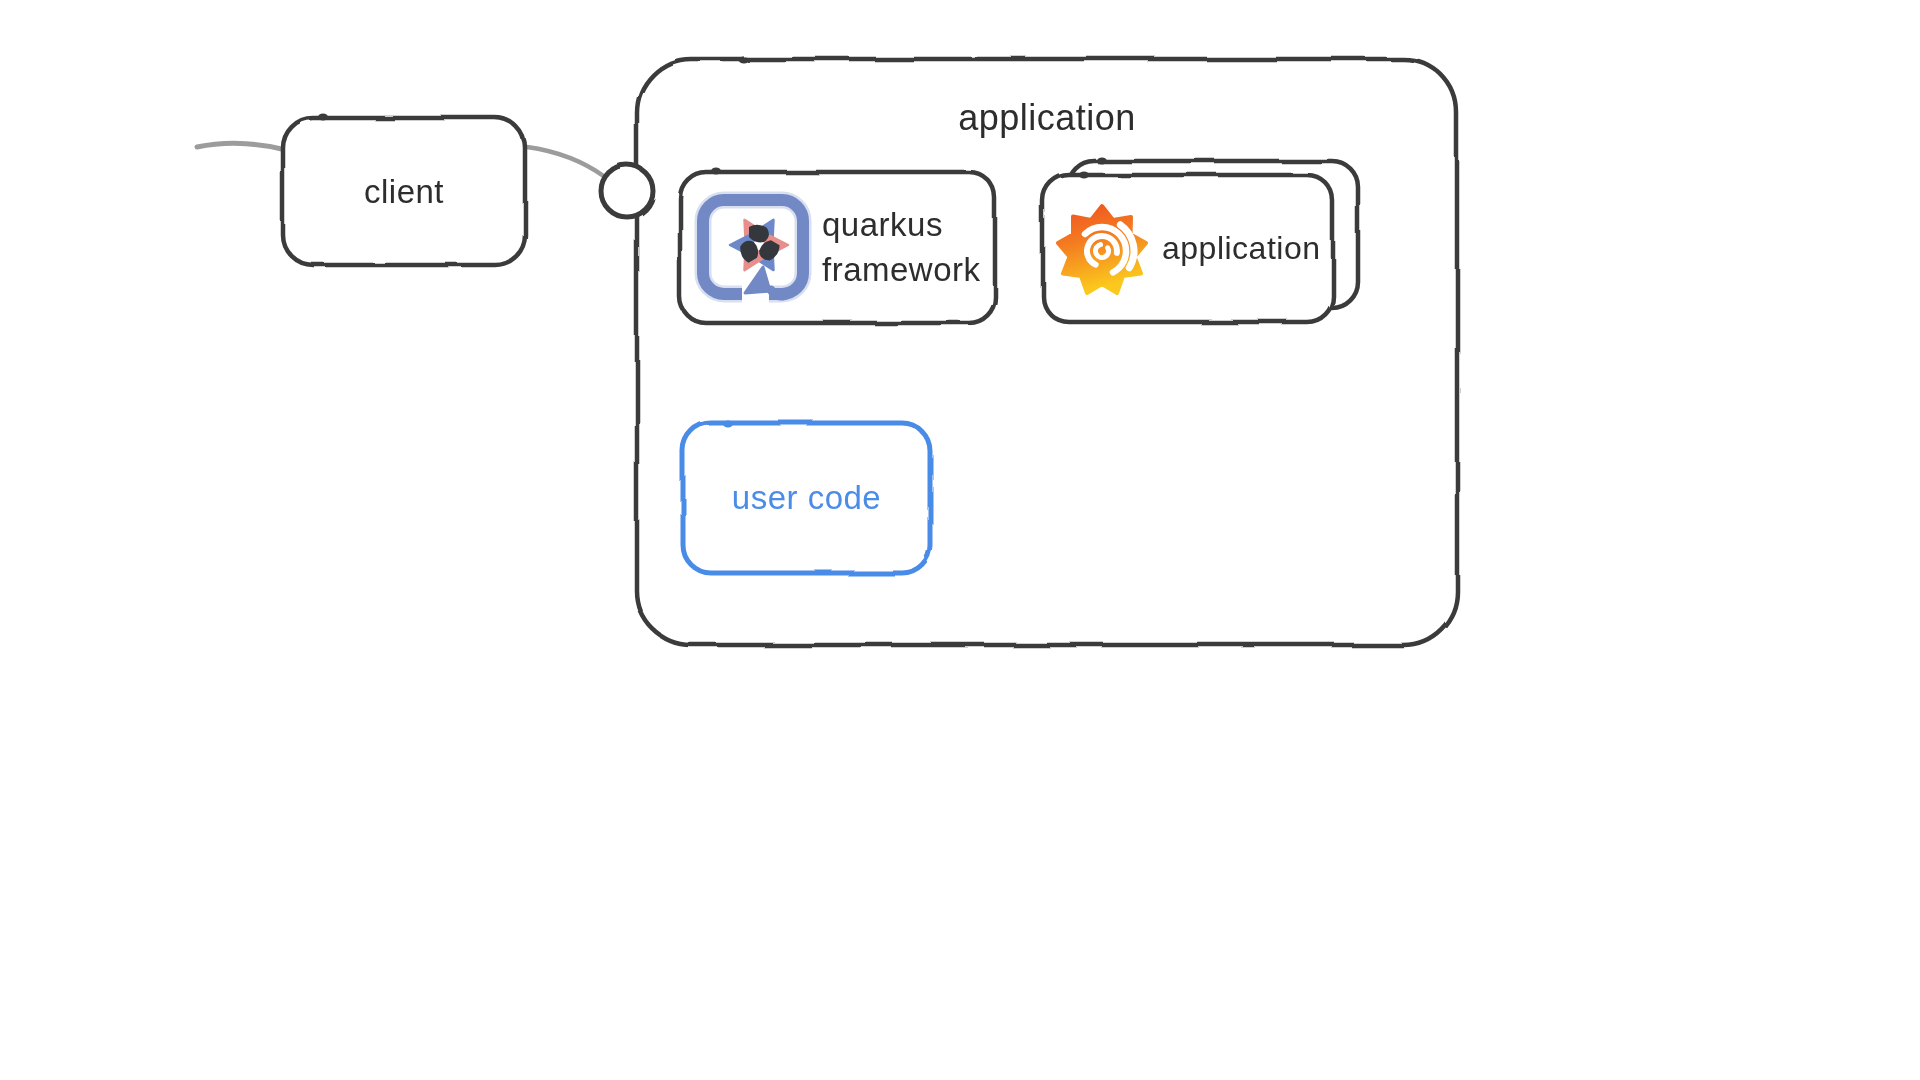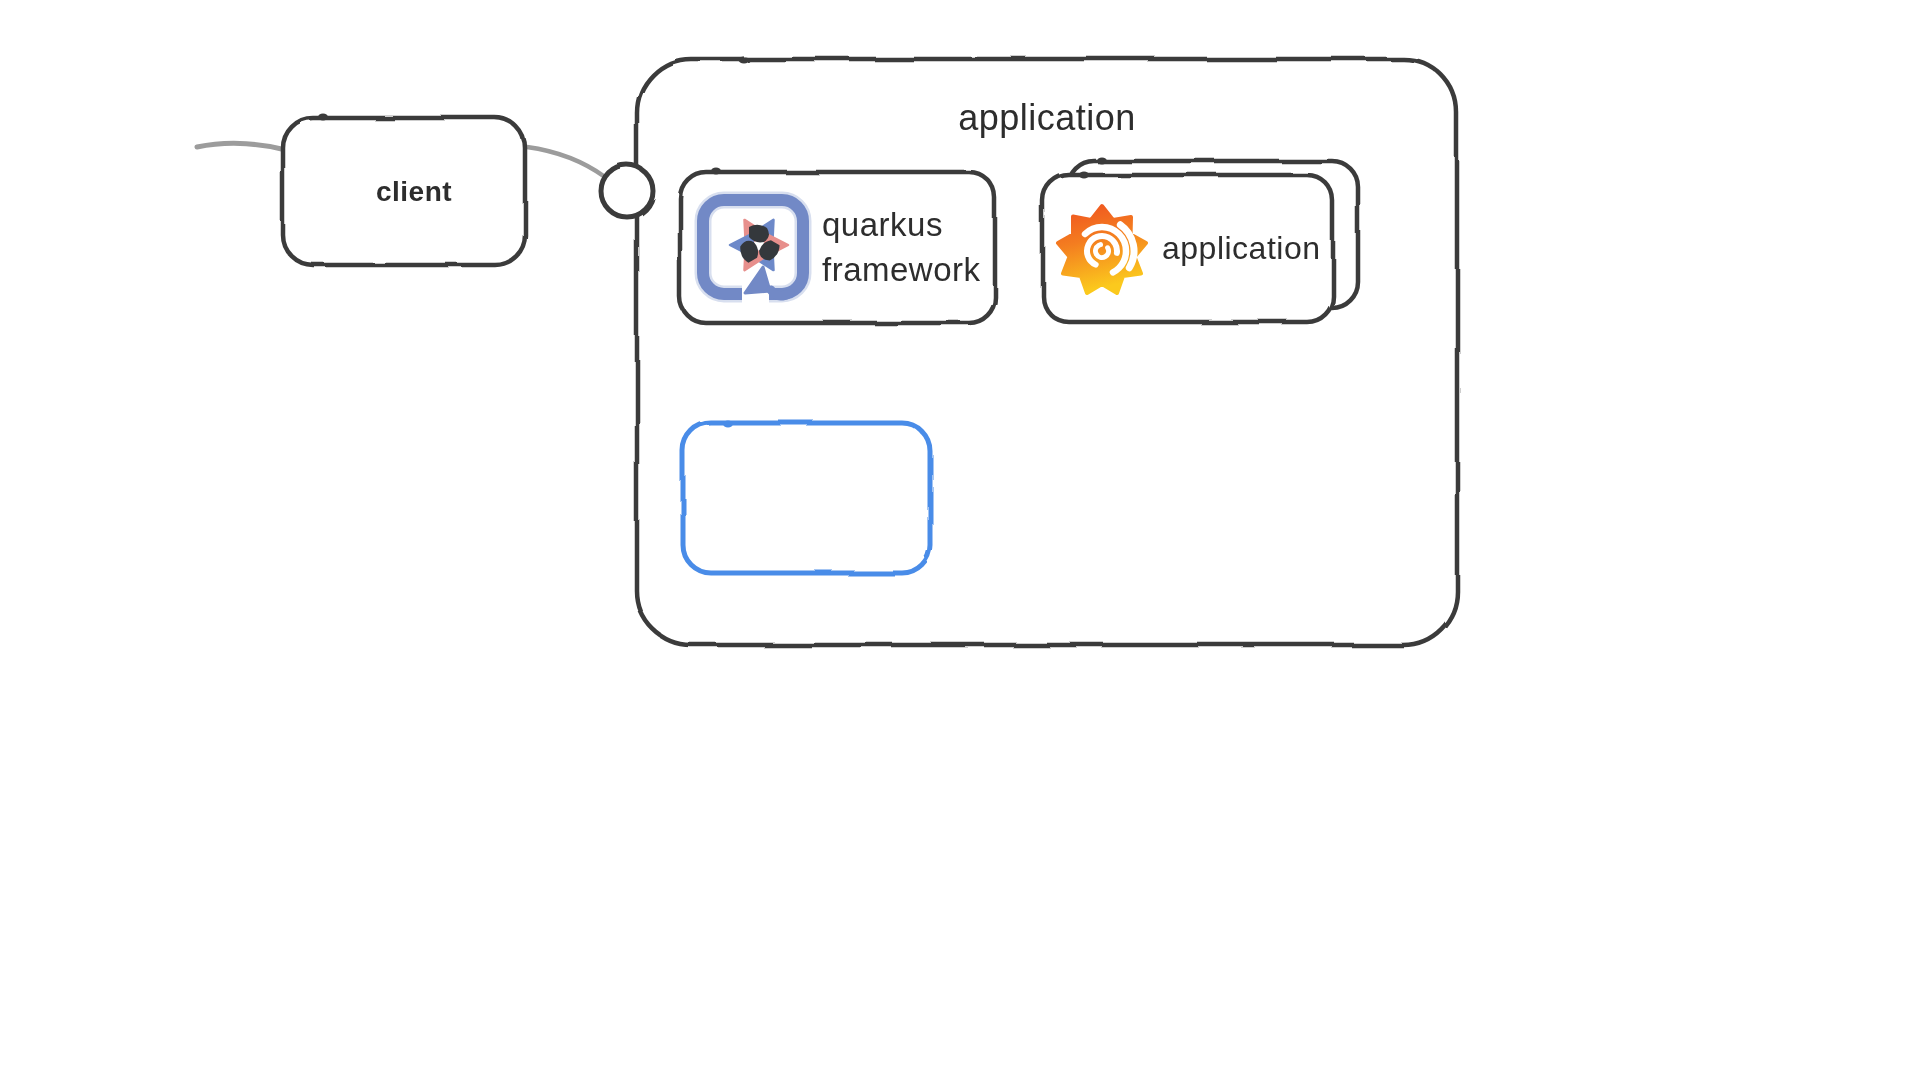--- a/index.html
+++ b/index.html
@@ -15,21 +15,21 @@
     position:absolute;
     display:flex;
     align-items:center;
     justify-content:center;
     color:#2d2d2d;
     letter-spacing:0.5px;
     white-space:pre-line;
     pointer-events:none;
   }
   .label.left-align{justify-content:flex-start;text-align:left;}
-  .lbl-client   {left:293px;top:118px;width:242px;height:147px;font-size:28px;font-weight:bold;}
+  .lbl-client   {left:283px;top:118px;width:242px;height:147px;font-size:33px;}
   .lbl-app      {left:637px;top:98px; width:820px;height:40px; font-size:36px;}
   .lbl-quarkus  {left:822px;top:172px;width:185px;height:151px;font-size:33px;line-height:1.35;}
   .lbl-ext      {left:1162px;top:175px;width:170px;height:147px;font-size:32px;}
   .lbl-user     {left:683px;top:423px;width:247px;height:150px;font-size:33px;color:#4a8ce8;}
 </style>
 </head>
 <body>
 
 <div class="canvas">
 
@@ -111,13 +111,14 @@
   </svg>
 
   <div class="label lbl-client">client</div>
 
   <div class="label lbl-quarkus left-align">quarkus framework</div>
 
   <div class="label lbl-app">application</div>
 
   <div class="label lbl-ext left-align">application</div>
 
+  <div class="label lbl-user">user code</div>
 </div>
 
 </body></html>

